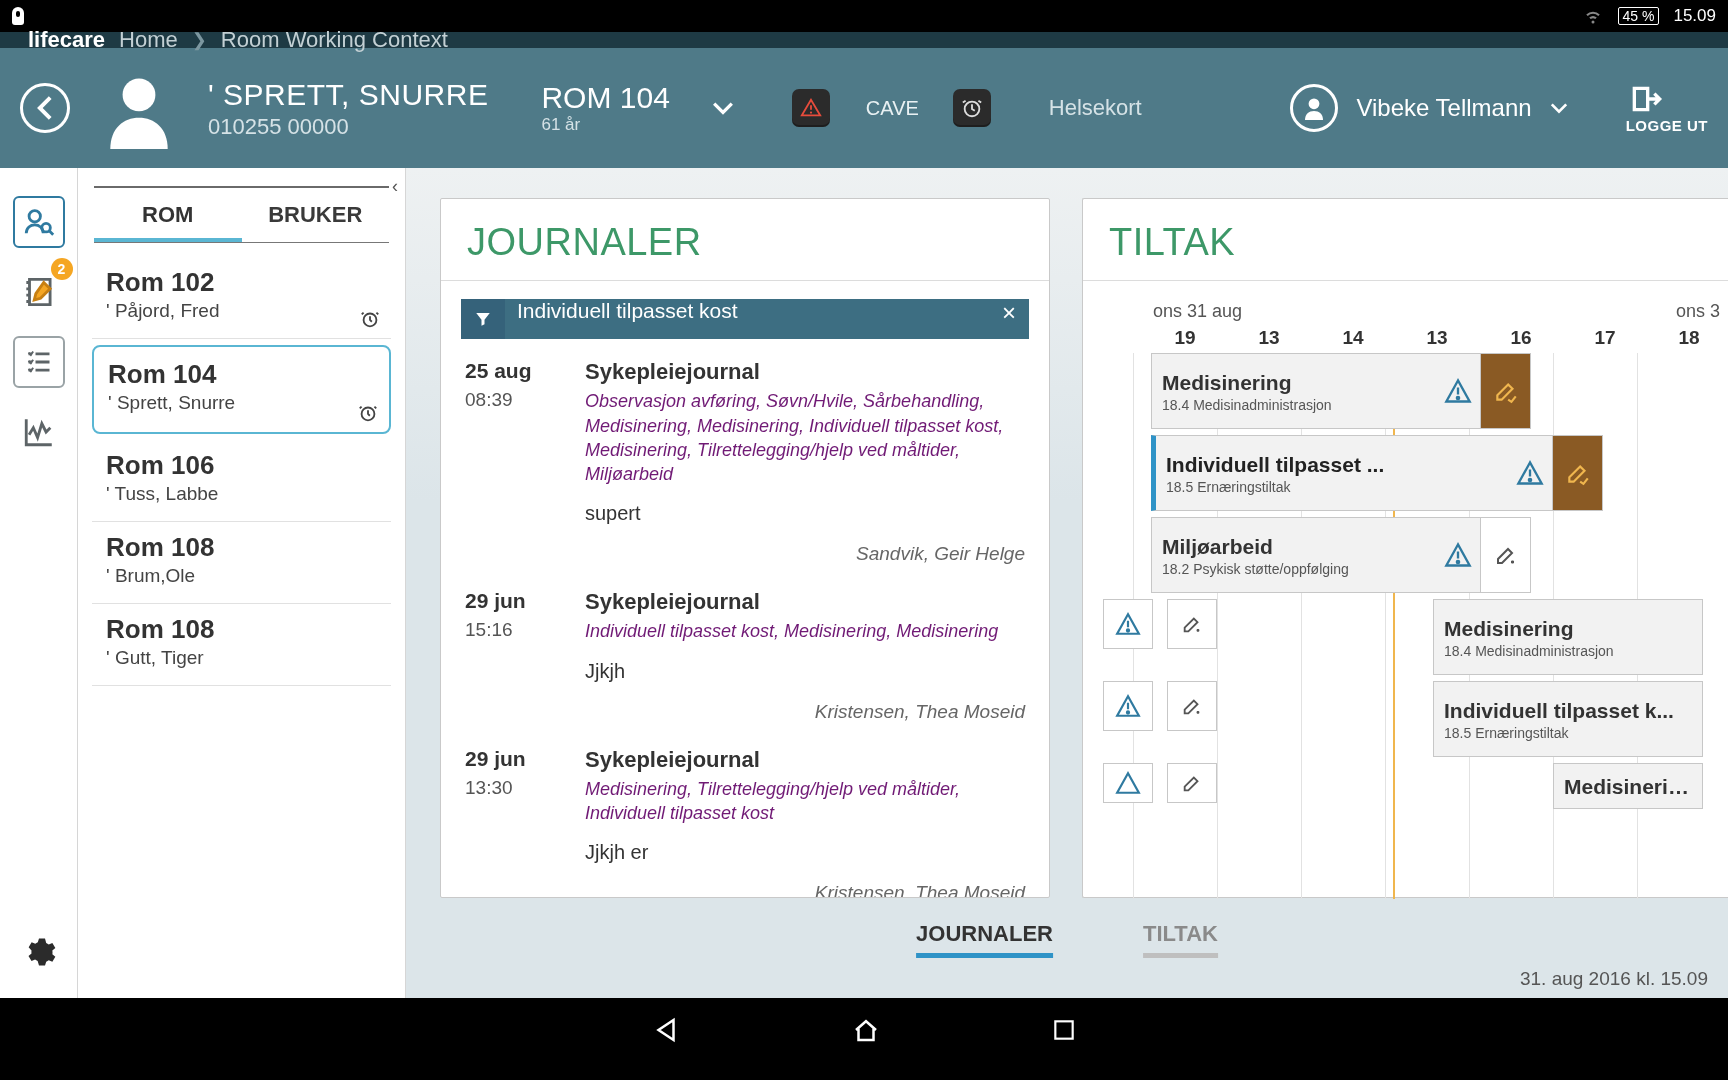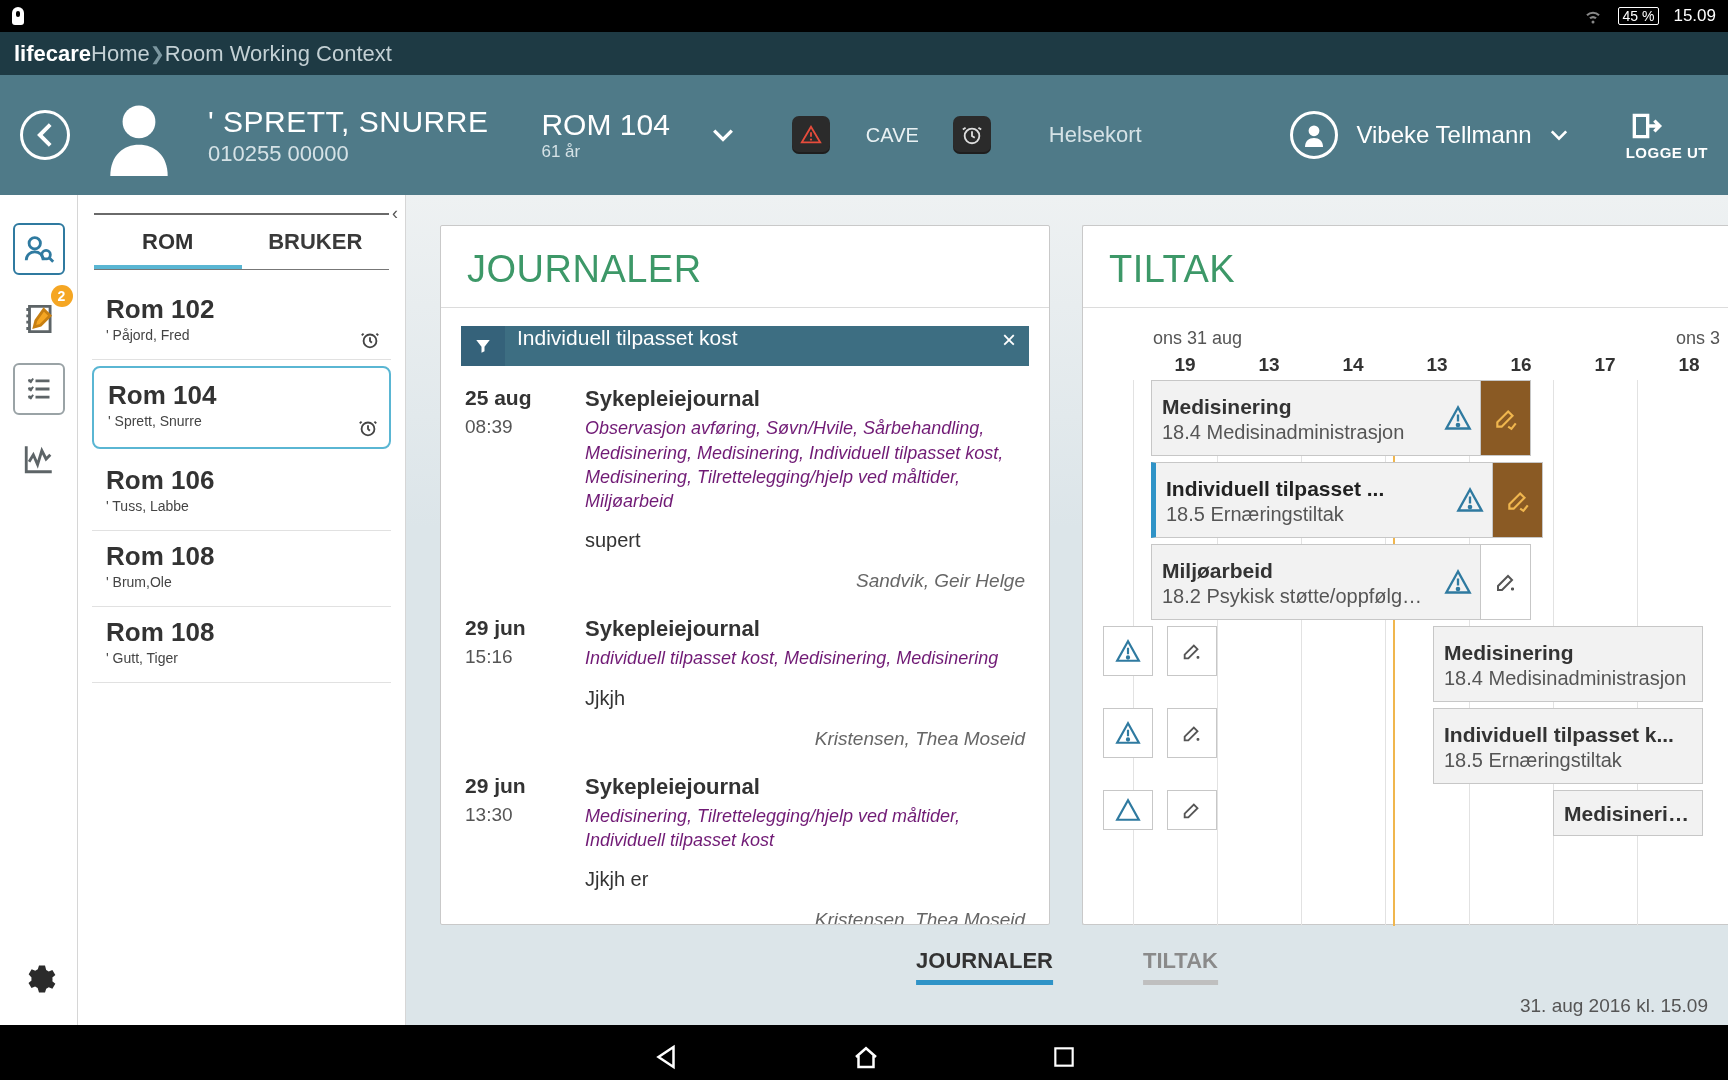--- a/index.html
+++ b/index.html
@@ -4,21 +4,21 @@
 <style>
 * { margin:0; padding:0; box-sizing:border-box; font-family:"Segoe UI",Arial,sans-serif; }
 html,body { width:1728px; height:1080px; overflow:hidden; background:#000; }
 .statusbar { height:32px; background:#000; color:#fff; display:flex; align-items:center; padding:0 12px; font-size:17px;gap:6px; }
 .statusbar .sb-left { flex:0 0 auto; }
 .statusbar .sb-right { margin-left:auto; display:flex; gap:14px; align-items:center; }
 .statusbar .battery { border:1px solid #fff; padding:0 4px; font-size:14px; border-radius:2px; }
 .keyhole { width:12px; height:18px; background:#fff; border-radius:6px 6px 3px 3px; position:relative; }
 .keyhole::after { content:""; position:absolute; width:4px; height:6px; background:#000; left:4px; top:4px; border-radius:2px; }
 
-.breadcrumb { height:43px; background:#1e3a44; color:#c3d0d4; display:flex; align-items:center; padding:0 14px; font-size:22px; }
+.breadcrumb { height:16px; background:#1e3a44; color:#c3d0d4; display:flex; align-items:center; padding:0 28px; font-size:22px; gap:14px; }
 .breadcrumb .brand { font-weight:700; color:#fff; }
 .breadcrumb .brand b{font-weight:800}
 .breadcrumb .chev { color:#7c97a0; font-size:18px;}
 
 .header { height:120px; background:#4f7a88; display:flex; align-items:center; color:#fff; padding:0 20px; gap:28px; }
 .backbtn { width:50px; height:50px; border:3px solid #fff; border-radius:50%; display:flex; align-items:center; justify-content:center; cursor:pointer;}
 .avatar-big { width:82px; height:82px; }
 .avatar-big svg { width:100%; height:100%; }
 .pblock { line-height:1.25; }
 .pname { font-size:30px; font-weight:500; letter-spacing:.5px;}
@@ -48,21 +48,21 @@
 .iconbar .gear { margin-top:auto; margin-bottom:28px; color:#333; cursor:pointer;}
 
 .roomcol { width:328px; background:#fff; border-right:1px solid #d6d6d6; padding:14px 10px; overflow:hidden;}
 .rtabs { display:flex; border-bottom:1px solid #777; margin:0 6px 14px;}
 .rtab { flex:1; text-align:center; font-size:22px; font-weight:700; color:#3a3a3a; padding:14px 0 10px; cursor:pointer;}
 .rtab.active { color:#333; border-bottom:4px solid #5ab6d3; }
 .rtabs::before{content:"";display:block;height:2px;background:#6a6a6a;position:absolute;}
 .roomitem { padding:10px 14px 16px; border-bottom:1px solid #e1e1e1; margin:0 4px; cursor:pointer; position:relative;}
 .roomitem.selected { border:2px solid #5ab6d3; border-radius:8px; padding:12px 14px 18px; margin:6px 4px; }
 .roomitem .rn { font-size:26px; font-weight:700; color:#333;}
-.roomitem .rp { font-size:14px; color:#444; margin-top:2px;}
+.roomitem .rp { font-size:19px; color:#444; margin-top:2px;}
 .roomitem .clk { position:absolute; right:10px; bottom:8px; color:#555;}
 
 .content { flex:1; display:flex; gap:32px; padding:30px 0 0 34px; overflow:hidden; position:relative;}
 .card { background:#fff; border:1px solid #c9c9c9; border-radius:2px; }
 .card.journal { width:610px; height:700px; display:flex; flex-direction:column;}
 .card h2 { font-size:38px; font-weight:400; color:#3d9868; padding:22px 26px 16px; letter-spacing:.5px;}
 .card hr { border:none; border-top:1px solid #dcdcdc; margin:0;}
 .filterbar { margin:18px 20px 0; background:#3d6e82; color:#fff; height:42px; display:flex; align-items:flex-start; font-size:21px;}
 .filterbar .ficon{ width:44px; display:flex; align-items:center;justify-content:center; background:#35627a; height:100%;}
 .filterbar .flabel{ flex:1; padding-left:12px;}
@@ -82,21 +82,21 @@
 .tlwrap { padding:20px 0 0 30px; position:relative; overflow:hidden; height:618px;}
 .tlhead { position:relative; height:56px; margin-left:20px;}
 .tlday { position:absolute; top:0; font-size:18px; color:#555;}
 .tlhr { position:absolute; top:26px; width:84px; text-align:center; font-size:19px; font-weight:700; color:#333;}
 .tlgrid { position:absolute; left:50px; right:0; top:72px; bottom:0;}
 .vline { position:absolute; top:0; bottom:0; width:1px; background:#e2e2e2;}
 .nowline { position:absolute; top:0; bottom:0; width:2px; background:#f0b64e;}
 .tcard { position:absolute; background:#f2f2f2; border:1px solid #c7c7c7; height:76px; display:flex; align-items:center; }
 .tcard .tbody{ flex:1; padding:8px 10px 6px; overflow:hidden;}
 .tcard .tt{ font-size:21px; font-weight:700; color:#333; white-space:nowrap; overflow:hidden; text-overflow:ellipsis;}
-.tcard .ts{ font-size:20px; color:#555; margin-top:2px; white-space:nowrap; overflow:hidden; text-overflow:ellipsis;}
+.tcard .ts{ font-size:14px; color:#555; margin-top:2px; white-space:nowrap; overflow:hidden; text-overflow:ellipsis;}
 .tcard .twarn{ width:44px; display:flex; align-items:center;justify-content:center;}
 .tcard .tedit{ width:50px; height:100%; display:flex; align-items:center;justify-content:center; background:#fff; border-left:1px solid #c7c7c7;}
 .tcard.sel { border-left:5px solid #2f93c7;}
 .tcard.sel .tt{color:#222;}
 .tcard .tedit.done{ background:#8a5a24;}
 .smallcell { position:absolute; width:50px; height:50px; background:#fff; border:1px solid #c7c7c7; display:flex;align-items:center;justify-content:center;}
 
 .bottomtabs { position:absolute; left:50%; transform:translateX(-50%); bottom:40px; display:flex; gap:90px;}
 .btab { font-size:22px; font-weight:700; color:#8a8a8a; padding-bottom:6px; cursor:pointer;}
 .btab.active{ color:#333; border-bottom:5px solid #2f93c7;}
@@ -363,21 +363,21 @@
                   <circle cx="12" cy="18" r="1" fill="#2f7aa0"></circle>
                 </svg>
               </div>
             <div class="tedit done">
                 <svg width="26" height="26" viewBox="0 0 24 24" fill="none" stroke="#f0b64e" stroke-width="2">
                   <path d="M4 16l10-10 4 4-10 10H4z"></path>
                   <path d="M14 20l3 2 4-5" stroke="#f0b64e"></path>
                 </svg>
               </div>
           </div>
-          <div class="tcard sel" style="left:18px; top:82px; width:392px;">
+          <div class="tcard sel" style="left:18px; top:82px; width:452px;">
             <div class="tbody">
                 <div class="tt">Individuell tilpasset ...</div>
                 <div class="ts">18.5 Ernæringstiltak</div>
               </div>
             <div class="twarn">
                 <svg width="30" height="28" viewBox="0 0 24 24" fill="none" stroke="#2f7aa0" stroke-width="2">
                   <path d="M12 3 2 21h20z"></path>
                   <path d="M12 9v6"></path>
                   <circle cx="12" cy="18" r="1" fill="#2f7aa0"></circle>
                 </svg>

